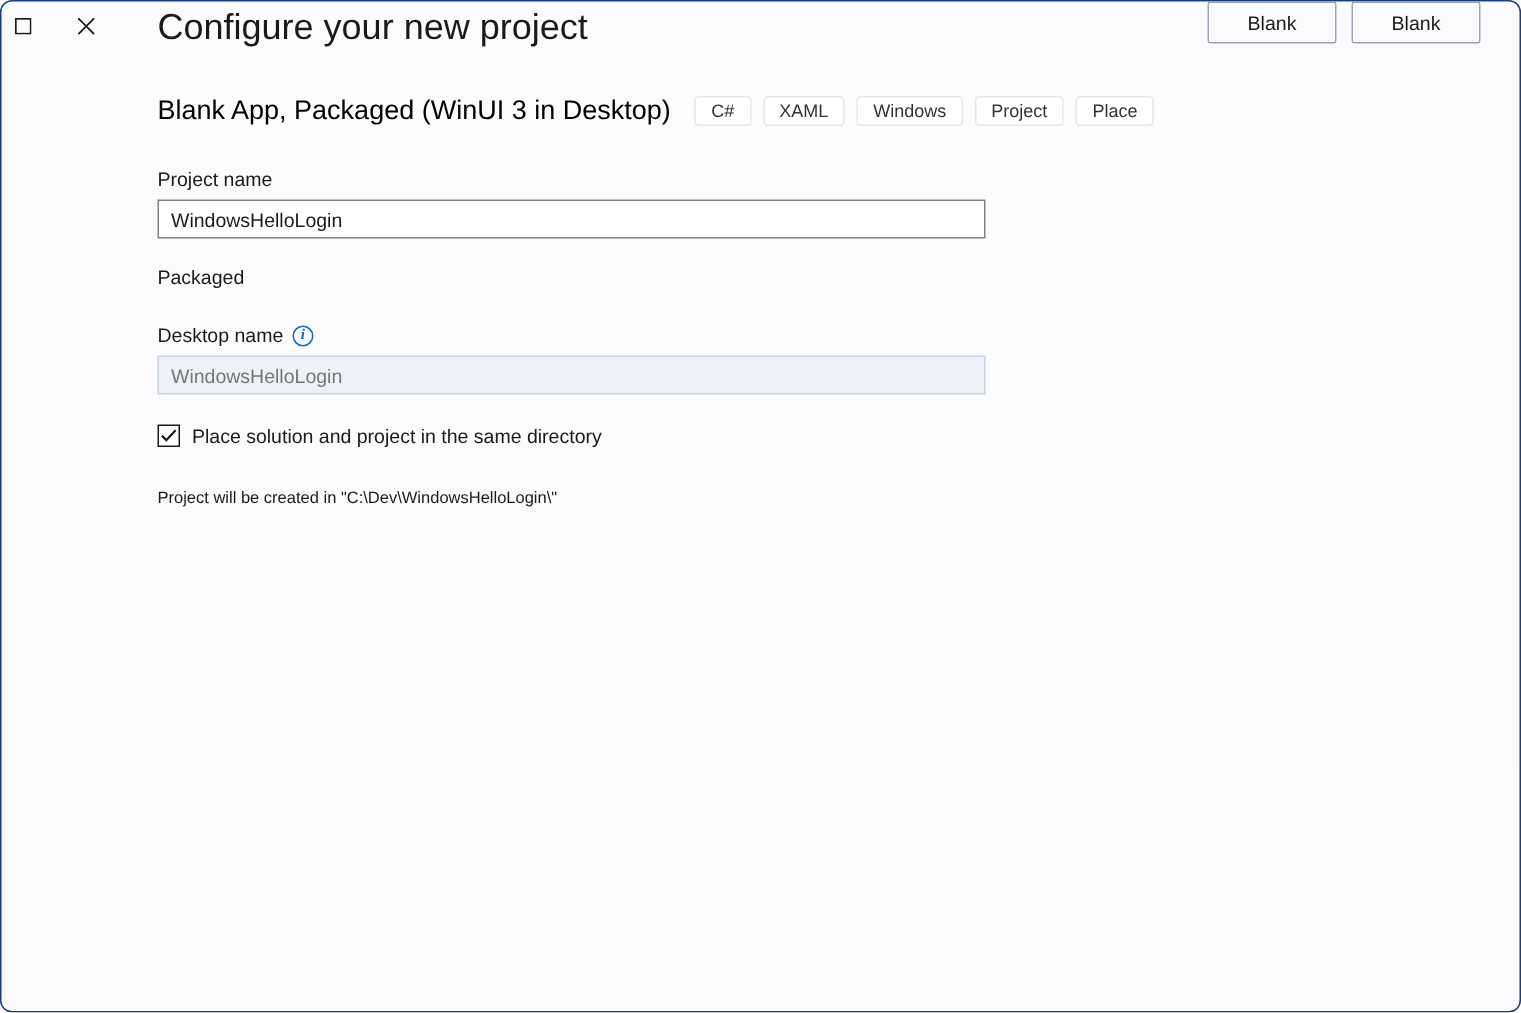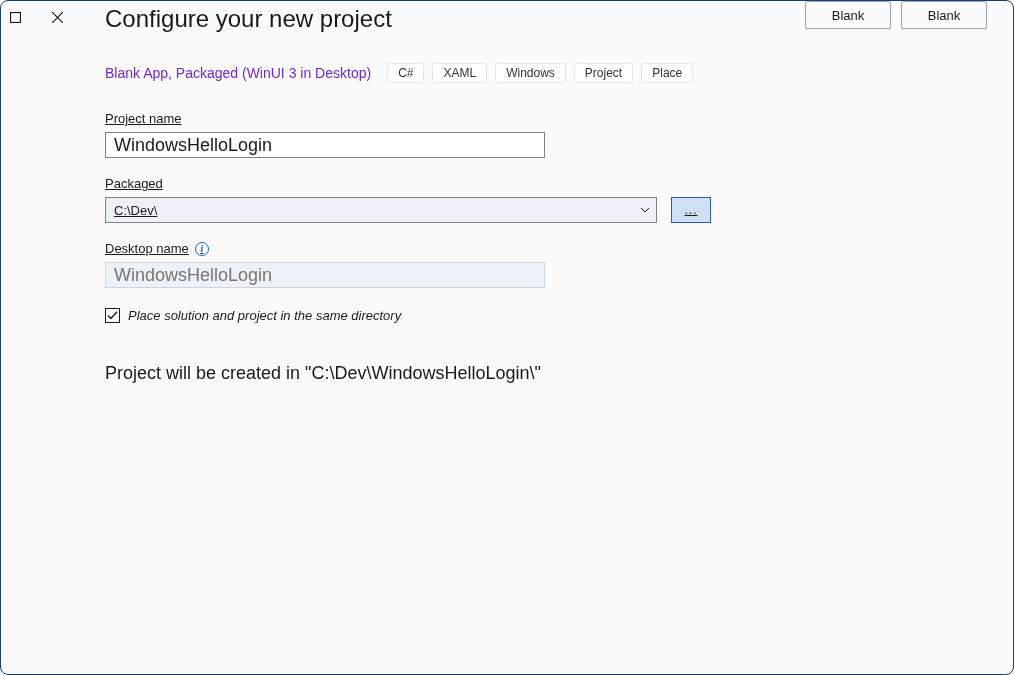--- a/index.html
+++ b/index.html
@@ -57,23 +57,23 @@
       margin-bottom: 30px;
     }
     .template-row {
       display: flex;
       align-items: center;
       gap: 16px;
       margin-bottom: 28px;
       flex-wrap: wrap;
     }
     .template-name {
-      font-size: 14px;
+      font-size: 18px;
       font-weight: 400;
-      color: #6d28d9;
+      color: #000000;
     }
     .tags {
       display: flex;
       gap: 8px;
       align-items: center;
     }
     .tag {
       background: #ffffff;
       border: 1px solid #e6e6e6;
       border-radius: 3px;
@@ -83,38 +83,37 @@
     }
     .field-label {
       font-size: 13px;
       color: #1a1a1a;
       margin-bottom: 6px;
       display: flex;
       align-items: center;
       gap: 6px;
     }
     .text-input {
-      width: 440px;
+      width: 552px;
       height: 26px;
       border: 1px solid #828282;
       background: #ffffff;
       padding: 2px 8px;
-      font-size: 18px;
+      font-size: 13px;
       font-family: inherit;
       color: #1a1a1a;
       outline: none;
     }
     .text-input.disabled {
       background: #eef2f8;
       border: 1px solid #c9d4e4;
       color: #9aa6b8;
     }
     .field-group {
       margin-bottom: 18px;
-      text-decoration: underline;
     }
     .location-row {
       display: flex;
       align-items: center;
       gap: 14px;
     }
     .combo {
       width: 552px;
       height: 26px;
       border: 1px solid #828282;
@@ -161,40 +160,38 @@
       font-style: italic;
       font-family: Georgia, serif;
       line-height: 1;
     }
     .checkbox-row {
       display: flex;
       align-items: center;
       gap: 8px;
       margin-top: 2px;
       margin-bottom: 28px;
-      font-style: italic;
     }
     .checkbox {
       width: 15px;
       height: 15px;
       border: 1px solid #1a1a1a;
       background: #ffffff;
       display: flex;
       align-items: center;
       justify-content: center;
       cursor: pointer;
     }
     .checkbox svg {
       width: 11px;
       height: 11px;
     }
     .summary {
-      font-size: 18px;
-      color: #1a1a1a;
-      margin-top: 12px;
+      font-size: 11px;
+      color: #1a1a1a;
     }
     .footer {
       display: flex;
       justify-content: flex-end;
       gap: 10px;
       padding: 0 26px 20px 0;
     }
     .footer-btn {
       width: 86px;
       height: 28px;
@@ -241,31 +238,20 @@
       </div>
     </div>
 
     <div class="field-group">
       <div class="field-label">Project name</div>
       <input type="text" class="text-input" value="WindowsHelloLogin" style="">
     </div>
 
     <div class="field-group">
       <div class="field-label">Packaged</div>
-      <div class="location-row">
-        <div class="combo">
-          <span class="combo-text">C:\Dev\</span>
-          <span class="combo-caret">
-            <svg width="8" height="5" viewBox="0 0 8 5">
-                <path d="M0 0 L4 4 L8 0" fill="none" stroke="#1a1a1a" stroke-width="1"></path>
-              </svg>
-          </span>
-        </div>
-        <div class="browse-btn">...</div>
-      </div>
     </div>
 
     <div class="field-group">
       <div class="field-label">
         <span>Desktop name</span>
         <span class="info-icon">i</span>
       </div>
       <input type="text" class="text-input disabled" disabled="" placeholder="WindowsHelloLogin" style="">
     </div>
 

